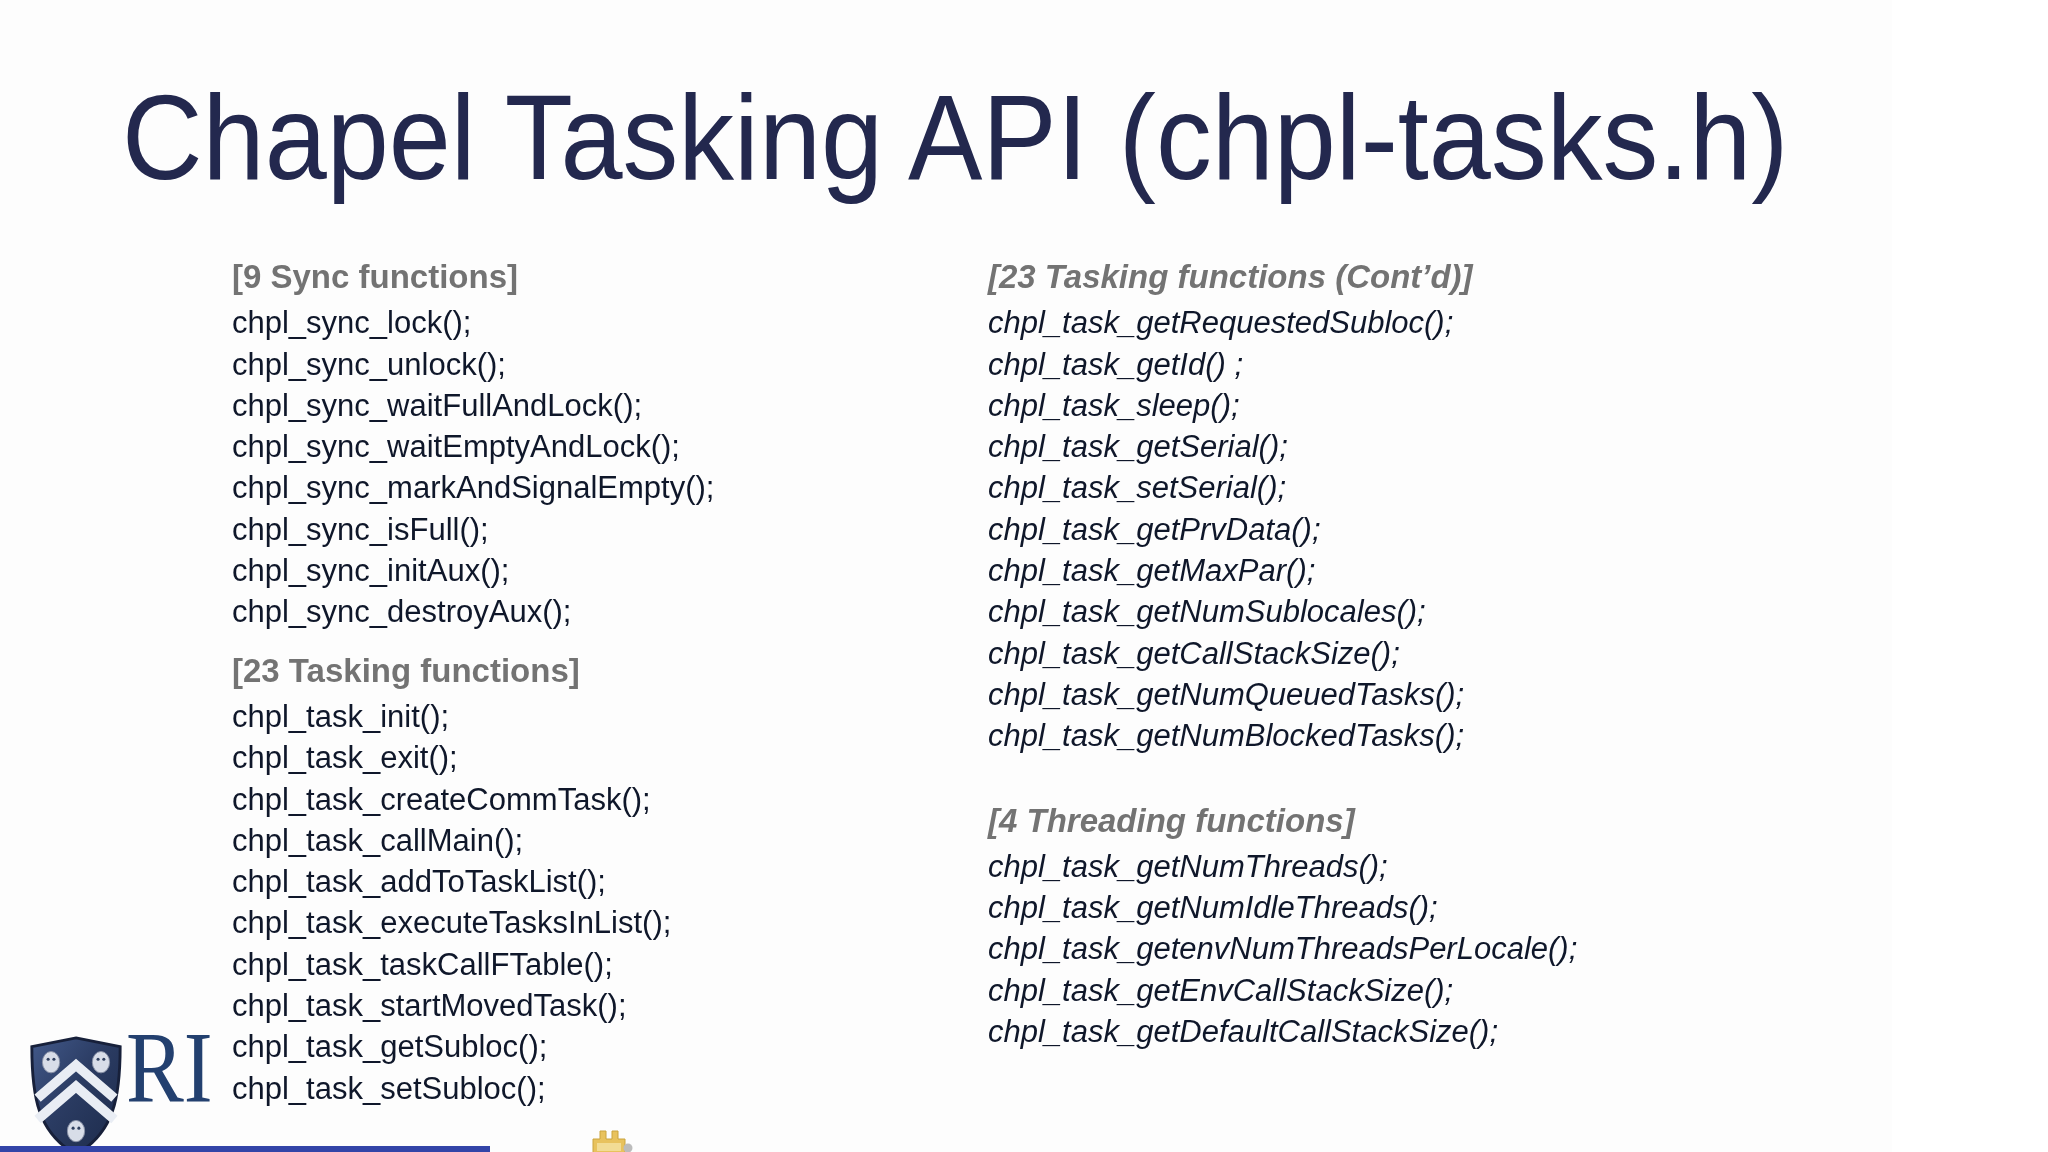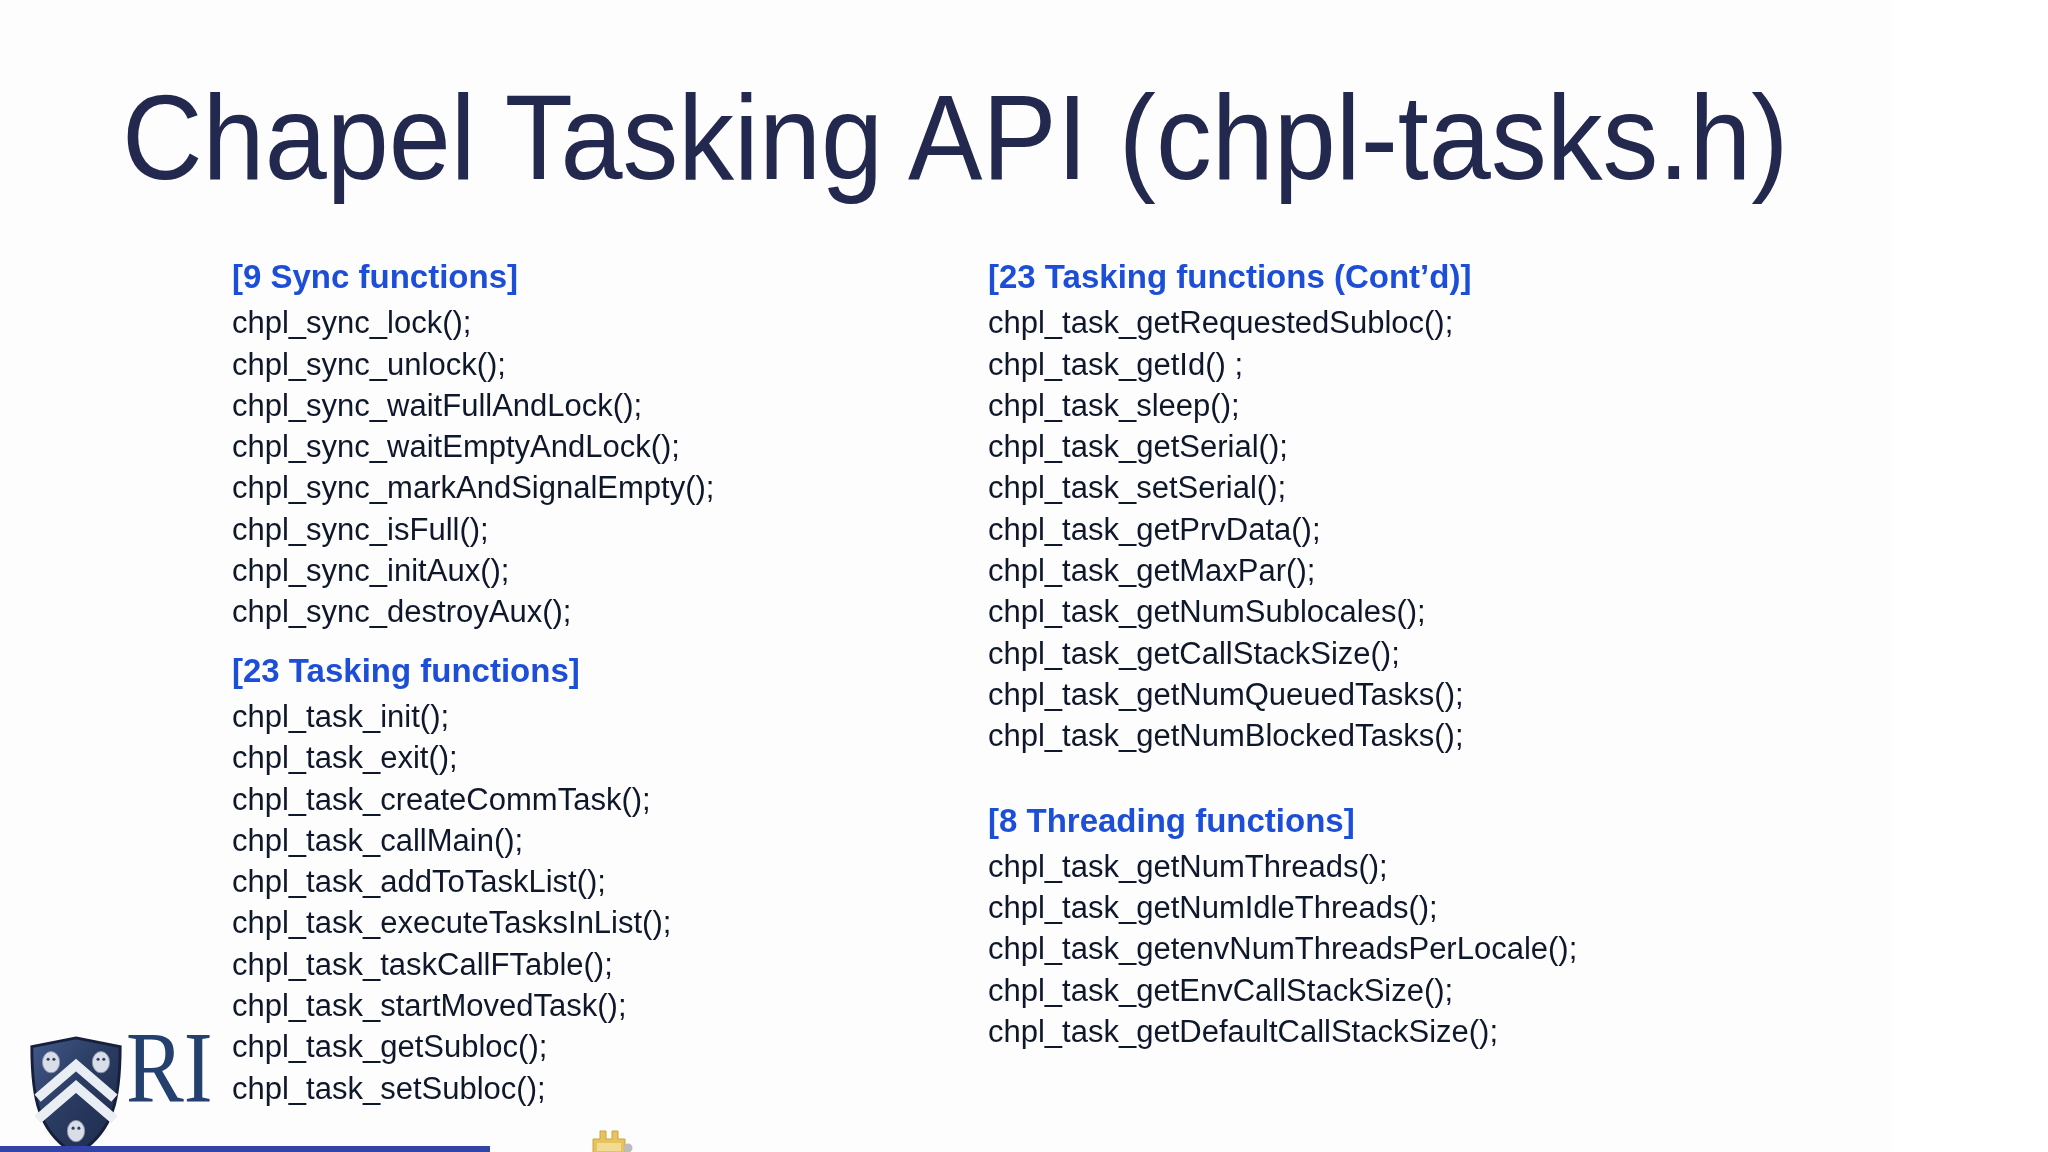--- a/index.html
+++ b/index.html
@@ -18,25 +18,25 @@
     font-weight:400;
     color:#23284e;
     white-space:nowrap;
     transform:scaleX(0.93);
     transform-origin:left top;
   }
   .col{position:absolute;top:256px;}
   .col-left{left:232px;}
   .col-right{left:988px;}
   .col-left .section{margin-bottom:17px;}
-  .col-right .section{margin-bottom:43px;}
+  .col-right .section{margin-bottom:43px;font-style:italic;}
   .section-heading{
     font-size:33px;
     font-weight:700;
-    color:#1d4ed8;
+    color:#737373;
     line-height:41.3px;
     margin-bottom:5px;
     white-space:nowrap;
   }
   .fn-item{
     font-size:31px;
     color:#0f172a;
     line-height:41.3px;
     white-space:nowrap;
   }
@@ -105,21 +105,21 @@
         <div class="fn-item">chpl_task_getSerial();</div>
         <div class="fn-item">chpl_task_setSerial();</div>
         <div class="fn-item">chpl_task_getPrvData();</div>
         <div class="fn-item">chpl_task_getMaxPar();</div>
         <div class="fn-item">chpl_task_getNumSublocales();</div>
         <div class="fn-item">chpl_task_getCallStackSize();</div>
         <div class="fn-item">chpl_task_getNumQueuedTasks();</div>
         <div class="fn-item">chpl_task_getNumBlockedTasks();</div>
       </div>
       <div class="section">
-        <div class="section-heading">[8 Threading functions]</div>
+        <div class="section-heading">[4 Threading functions]</div>
         <div class="fn-item">chpl_task_getNumThreads();</div>
         <div class="fn-item">chpl_task_getNumIdleThreads();</div>
         <div class="fn-item">chpl_task_getenvNumThreadsPerLocale();</div>
         <div class="fn-item">chpl_task_getEnvCallStackSize();</div>
         <div class="fn-item">chpl_task_getDefaultCallStackSize();</div>
       </div>
     </div>
 
   <svg class="rice-logo" viewBox="0 0 100 134" preserveAspectRatio="none">
     <defs>

